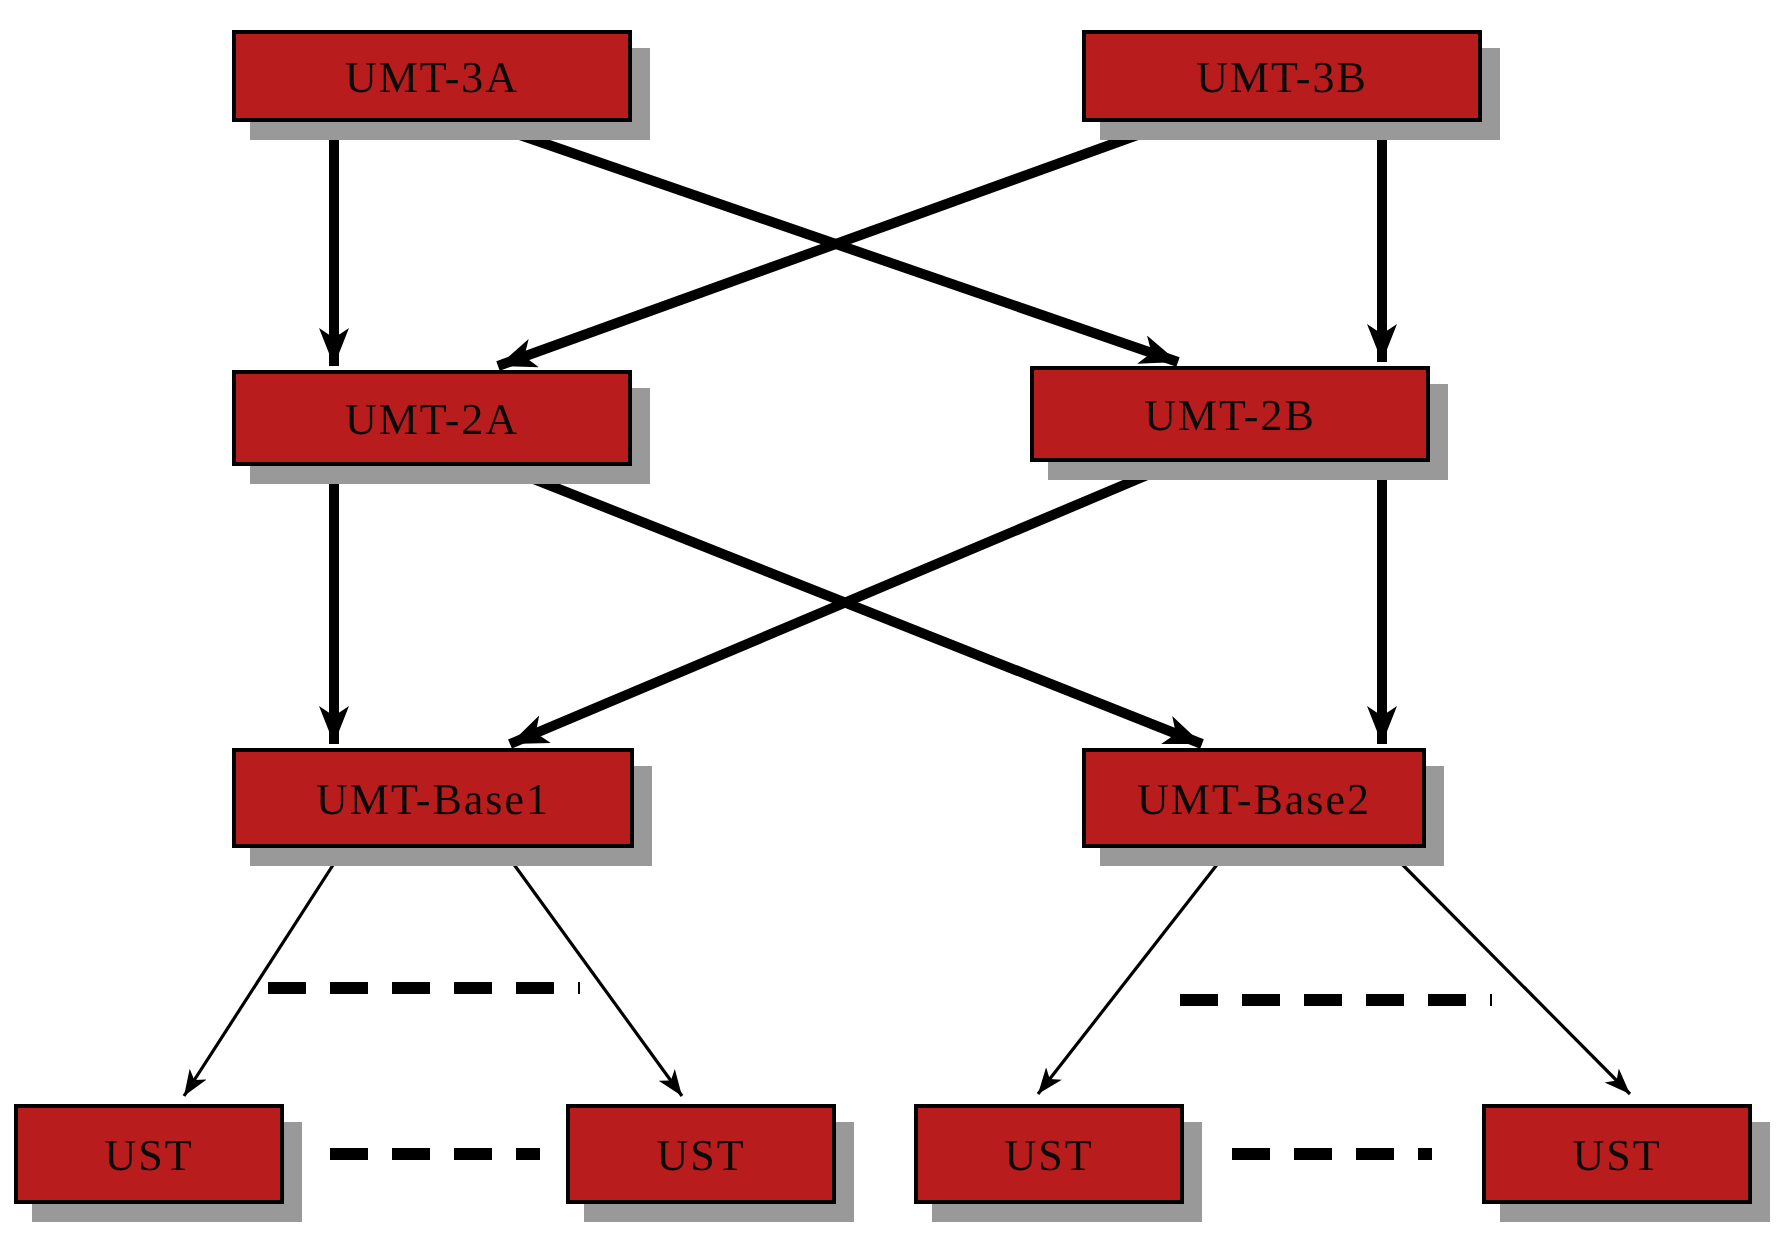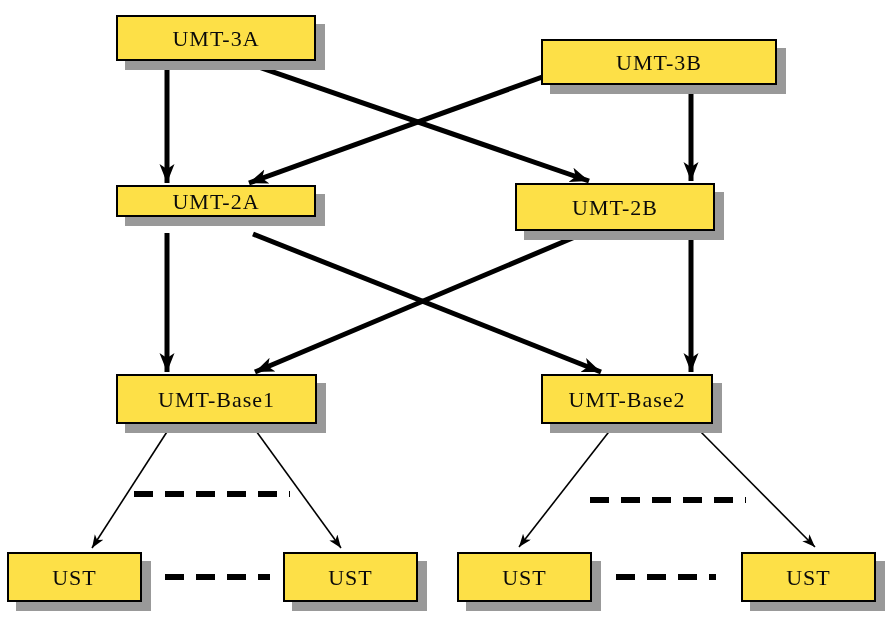--- a/index.html
+++ b/index.html
@@ -26,39 +26,39 @@
   .edge { stroke: #000000; fill: none; }
   .edge.thick-arrow { stroke-width: 5; }
   .edge.thin-arrow  { stroke-width: 1.6; }
   .edge.dashed      { stroke-width: 6; stroke-dasharray: 19 12; }
   #ah-thick path, #ah-thin path { fill: #000000; stroke: none; }
 
   .node {
     position: absolute;
     z-index: 1;
     box-sizing: border-box;
-    background: #fde047;
+    background: #b91c1c;
     border: 2px solid #000000;
     box-shadow: 9px 9px 0 0 #999999;
     display: flex;
     align-items: center;
     justify-content: center;
   }
   .node .lbl {
     font-size: 22px;
     letter-spacing: 1px;
     color: #0a0a0a;
     white-space: nowrap;
     line-height: 1;
     padding-top: 2px;
   }
   
   .n-umt3a { left: 116px; top:  15px; width: 200px; height: 46px; }
-  .n-umt3b { left: 541px; top:  15px; width: 236px; height: 46px; margin-top: 24px; }
-  .n-umt2a { left: 116px; top: 185px; width: 200px; height: 32px; text-align: center; }
+  .n-umt3b { left: 541px; top:  15px; width: 200px; height: 46px; }
+  .n-umt2a { left: 116px; top: 185px; width: 200px; height: 48px; text-align: center; }
   .n-umt2b { left: 515px; top: 183px; width: 200px; height: 48px; }
   .n-base1 { left: 116px; top: 374px; width: 201px; height: 50px; }
   .n-base2 { left: 541px; top: 374px; width: 172px; height: 50px; }
   .n-ust1  { left:   7px; top: 552px; width: 135px; height: 50px; }
   .n-ust2  { left: 283px; top: 552px; width: 135px; height: 50px; }
   .n-ust3  { left: 457px; top: 552px; width: 135px; height: 50px; }
   .n-ust4  { left: 741px; top: 552px; width: 135px; height: 50px; }
 </style>
 </head>
 <body>

